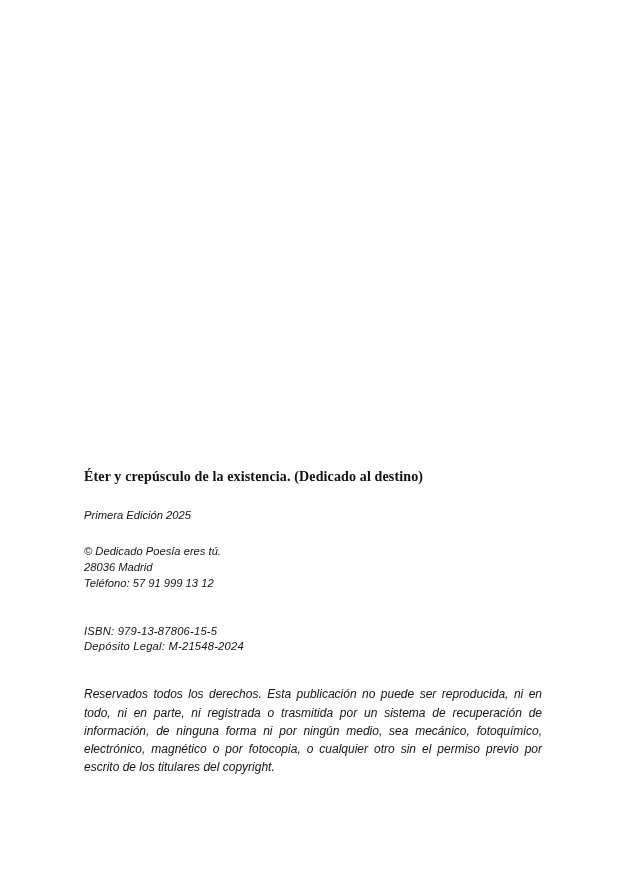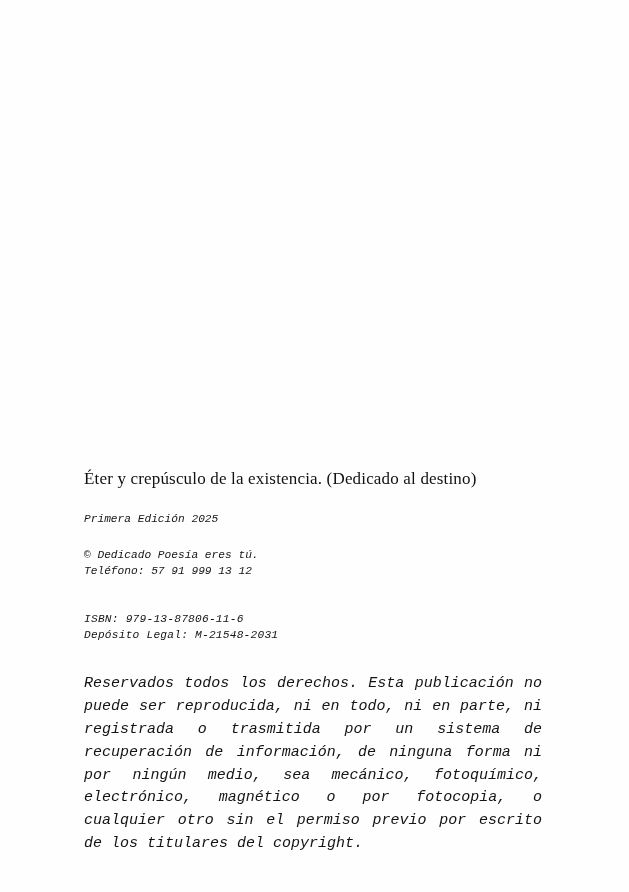--- a/index.html
+++ b/index.html
@@ -21,85 +21,86 @@
     background: #fefefe;
   }
   .copyright-block {
     position: absolute;
     left: 84px;
     top: 468px;
     width: 460px;
   }
   .title-line {
     font-family: "Liberation Serif", serif;
-    font-weight: normal;
-    font-size: 17px;
+    font-weight: bold;
+    font-size: 14px;
     line-height: 1.35;
     letter-spacing: 0.01em;
     margin: 0 0 21px 0;
     color: #111111;
   }
   .group {
     margin: 0 0 18px 0;
   }
   .group p,
   .legal p {
     margin: 0;
     font-style: italic;
     font-size: 11.2px;
     line-height: 1.42;
     color: #141414;
-    font-family: Liberation Mono, monospace;
+    font-family: Liberation Sans, sans-serif;
   }
   .group.edition {
     margin-bottom: 20px;
   }
   .group.publisher {
     margin-bottom: 32px;
   }
   .group.ids {
     margin-bottom: 30px;
   }
   .ids p {
     letter-spacing: 0.02em;
   }
   .legal {
     width: 458px;
   }
   .legal p {
     text-align: justify;
     text-align-last: left;
     line-height: 1.52;
-    font-size: 15px;
+    font-size: 12px;
   }
   .line-url {
     white-space: pre;
   }
 </style>
 </head>
 <body>
 
 <div class="page">
 
   <div class="copyright-block">
 
     <p class="title-line">Éter y crepúsculo de la existencia. (Dedicado al destino)</p>
 
     <div class="group edition">
       <p>Primera Edición 2025</p>
     </div>
 
     <div class="group publisher">
       <p>© Dedicado Poesía eres tú.</p>
+      <p>28036 Madrid</p>
       <p>Teléfono: 57 91 999 13 12</p>
     </div>
 
     <div class="group ids">
-      <p>ISBN: 979-13-87806-11-6</p>
-      <p>Depósito Legal:  M-21548-2031</p>
+      <p>ISBN: 979-13-87806-15-5</p>
+      <p>Depósito Legal:  M-21548-2024</p>
     </div>
 
     <div class="legal">
       <p>Reservados todos los derechos. Esta publicación no puede ser reproducida, ni en todo, ni en parte, ni registrada o trasmitida por un sistema de recuperación de información, de ninguna forma ni por ningún medio, sea mecánico, fotoquímico, electrónico, magnético o por fotocopia, o cualquier otro sin el permiso previo por escrito de los titulares del copyright.</p>
     </div>
 
   </div>
 
 </div>
 

